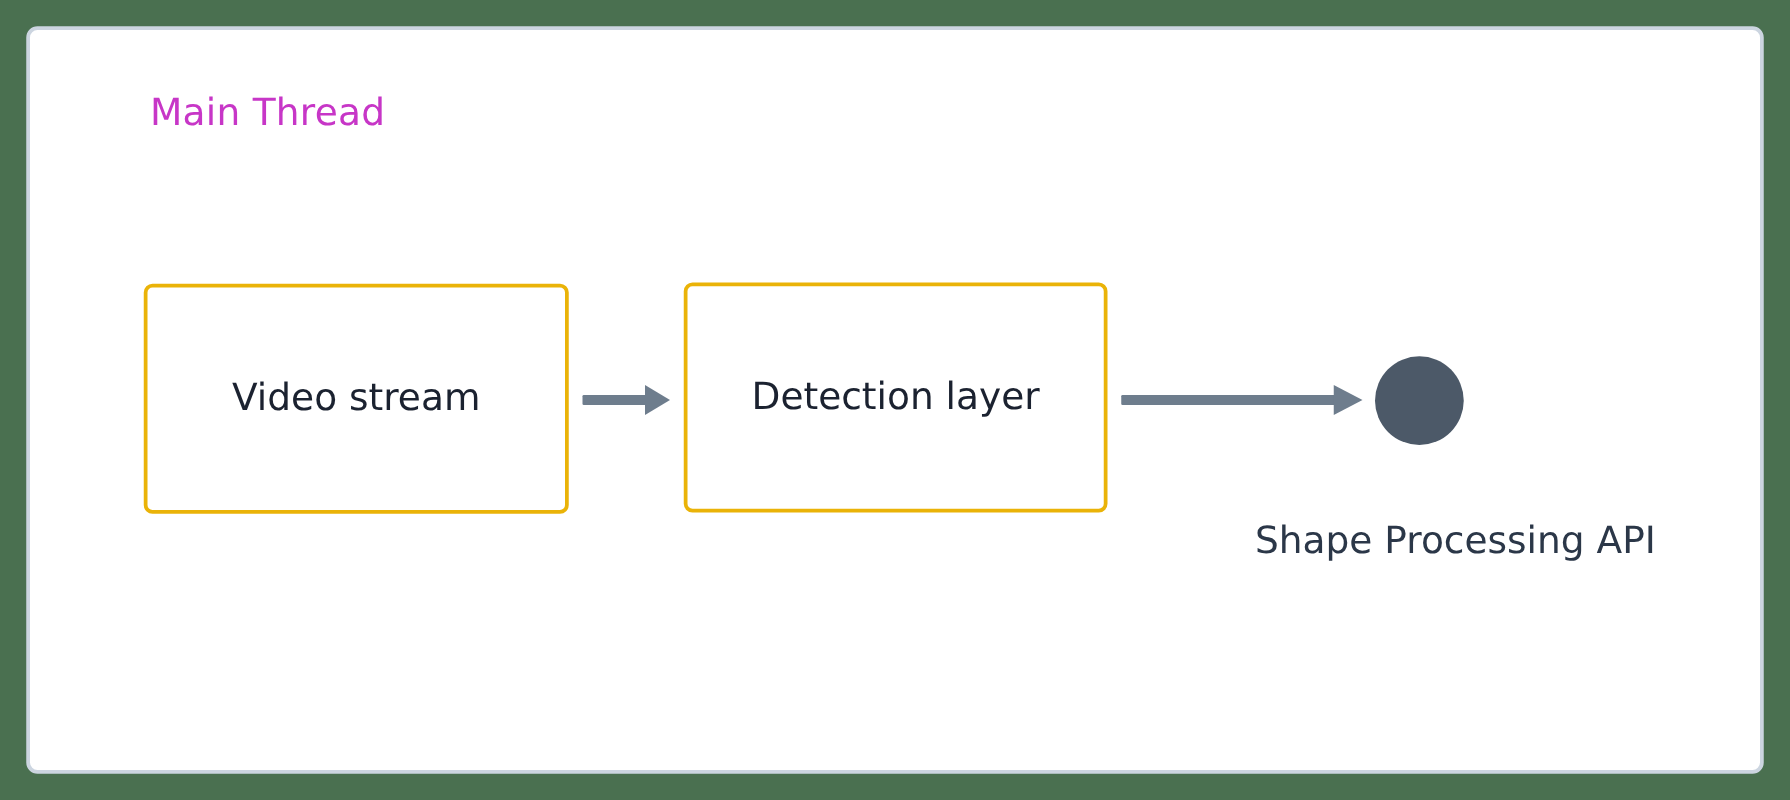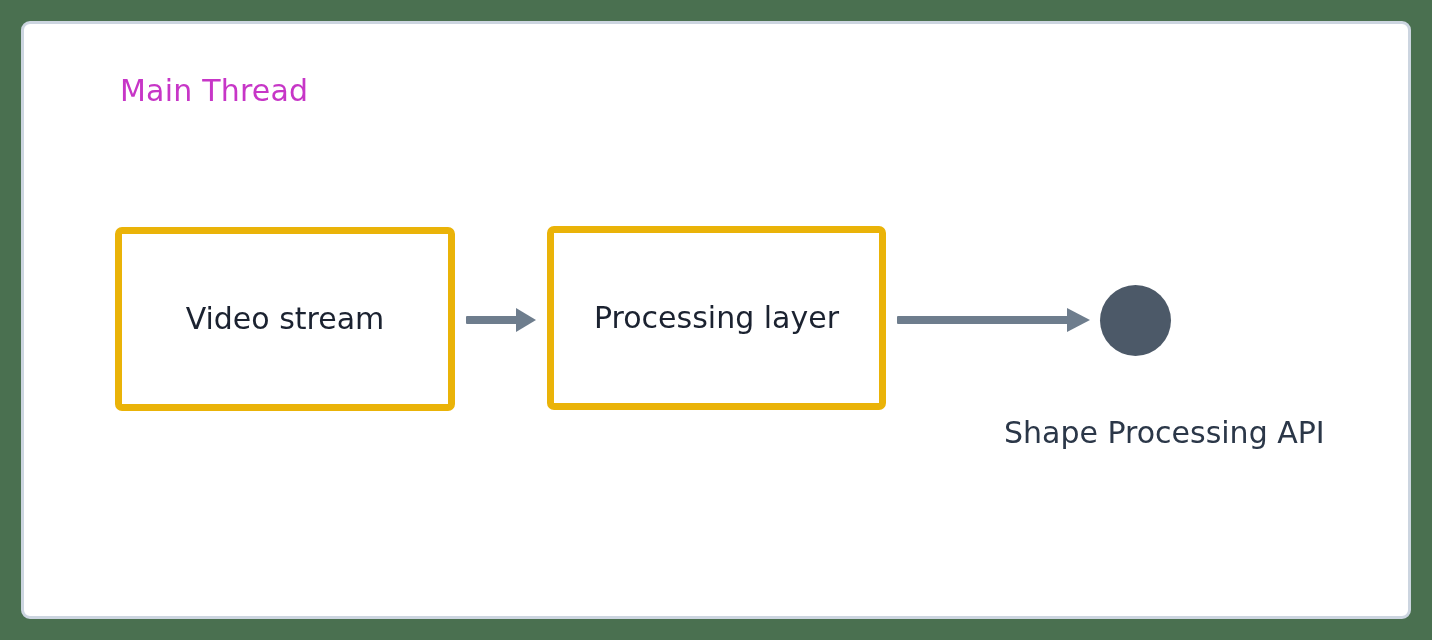--- a/index.html
+++ b/index.html
@@ -42,21 +42,21 @@
     line-height: 1;
     color: #c736c7;
     letter-spacing: 0.2px;
     white-space: nowrap;
   }
 
   
   .node-box {
     position: absolute;
     background: #ffffff;
-    border: 7px solid #eab308;
+    border: 3px solid #eab308;
     border-radius: 7px;
     display: flex;
     align-items: center;
     justify-content: center;
   }
 
   .node-box .node-label {
     font-size: 30px;
     line-height: 1;
     color: #1b2230;
@@ -124,21 +124,21 @@
   </div>
 
   <svg class="edge-arrow" id="edge-video-to-processing" width="76" height="36" viewBox="0 0 76 36">
     <g fill="#6e7d8d">
       <rect x="2" y="14" width="54" height="8" rx="1"></rect>
       <polygon points="52,6 72,18 52,30"></polygon>
     </g>
   </svg>
 
   <div class="node-box" id="node-processing-layer">
-    <span class="node-label">Processing layer</span>
+    <span class="node-label">Detection layer</span>
   </div>
 
   <svg class="edge-arrow" id="edge-processing-to-api" width="200" height="36" viewBox="0 0 200 36">
     <g fill="#6e7d8d">
       <rect x="2" y="14" width="174" height="8" rx="1"></rect>
       <polygon points="172,6 195,18 172,30"></polygon>
     </g>
   </svg>
 
   <div class="circle-node"></div>

